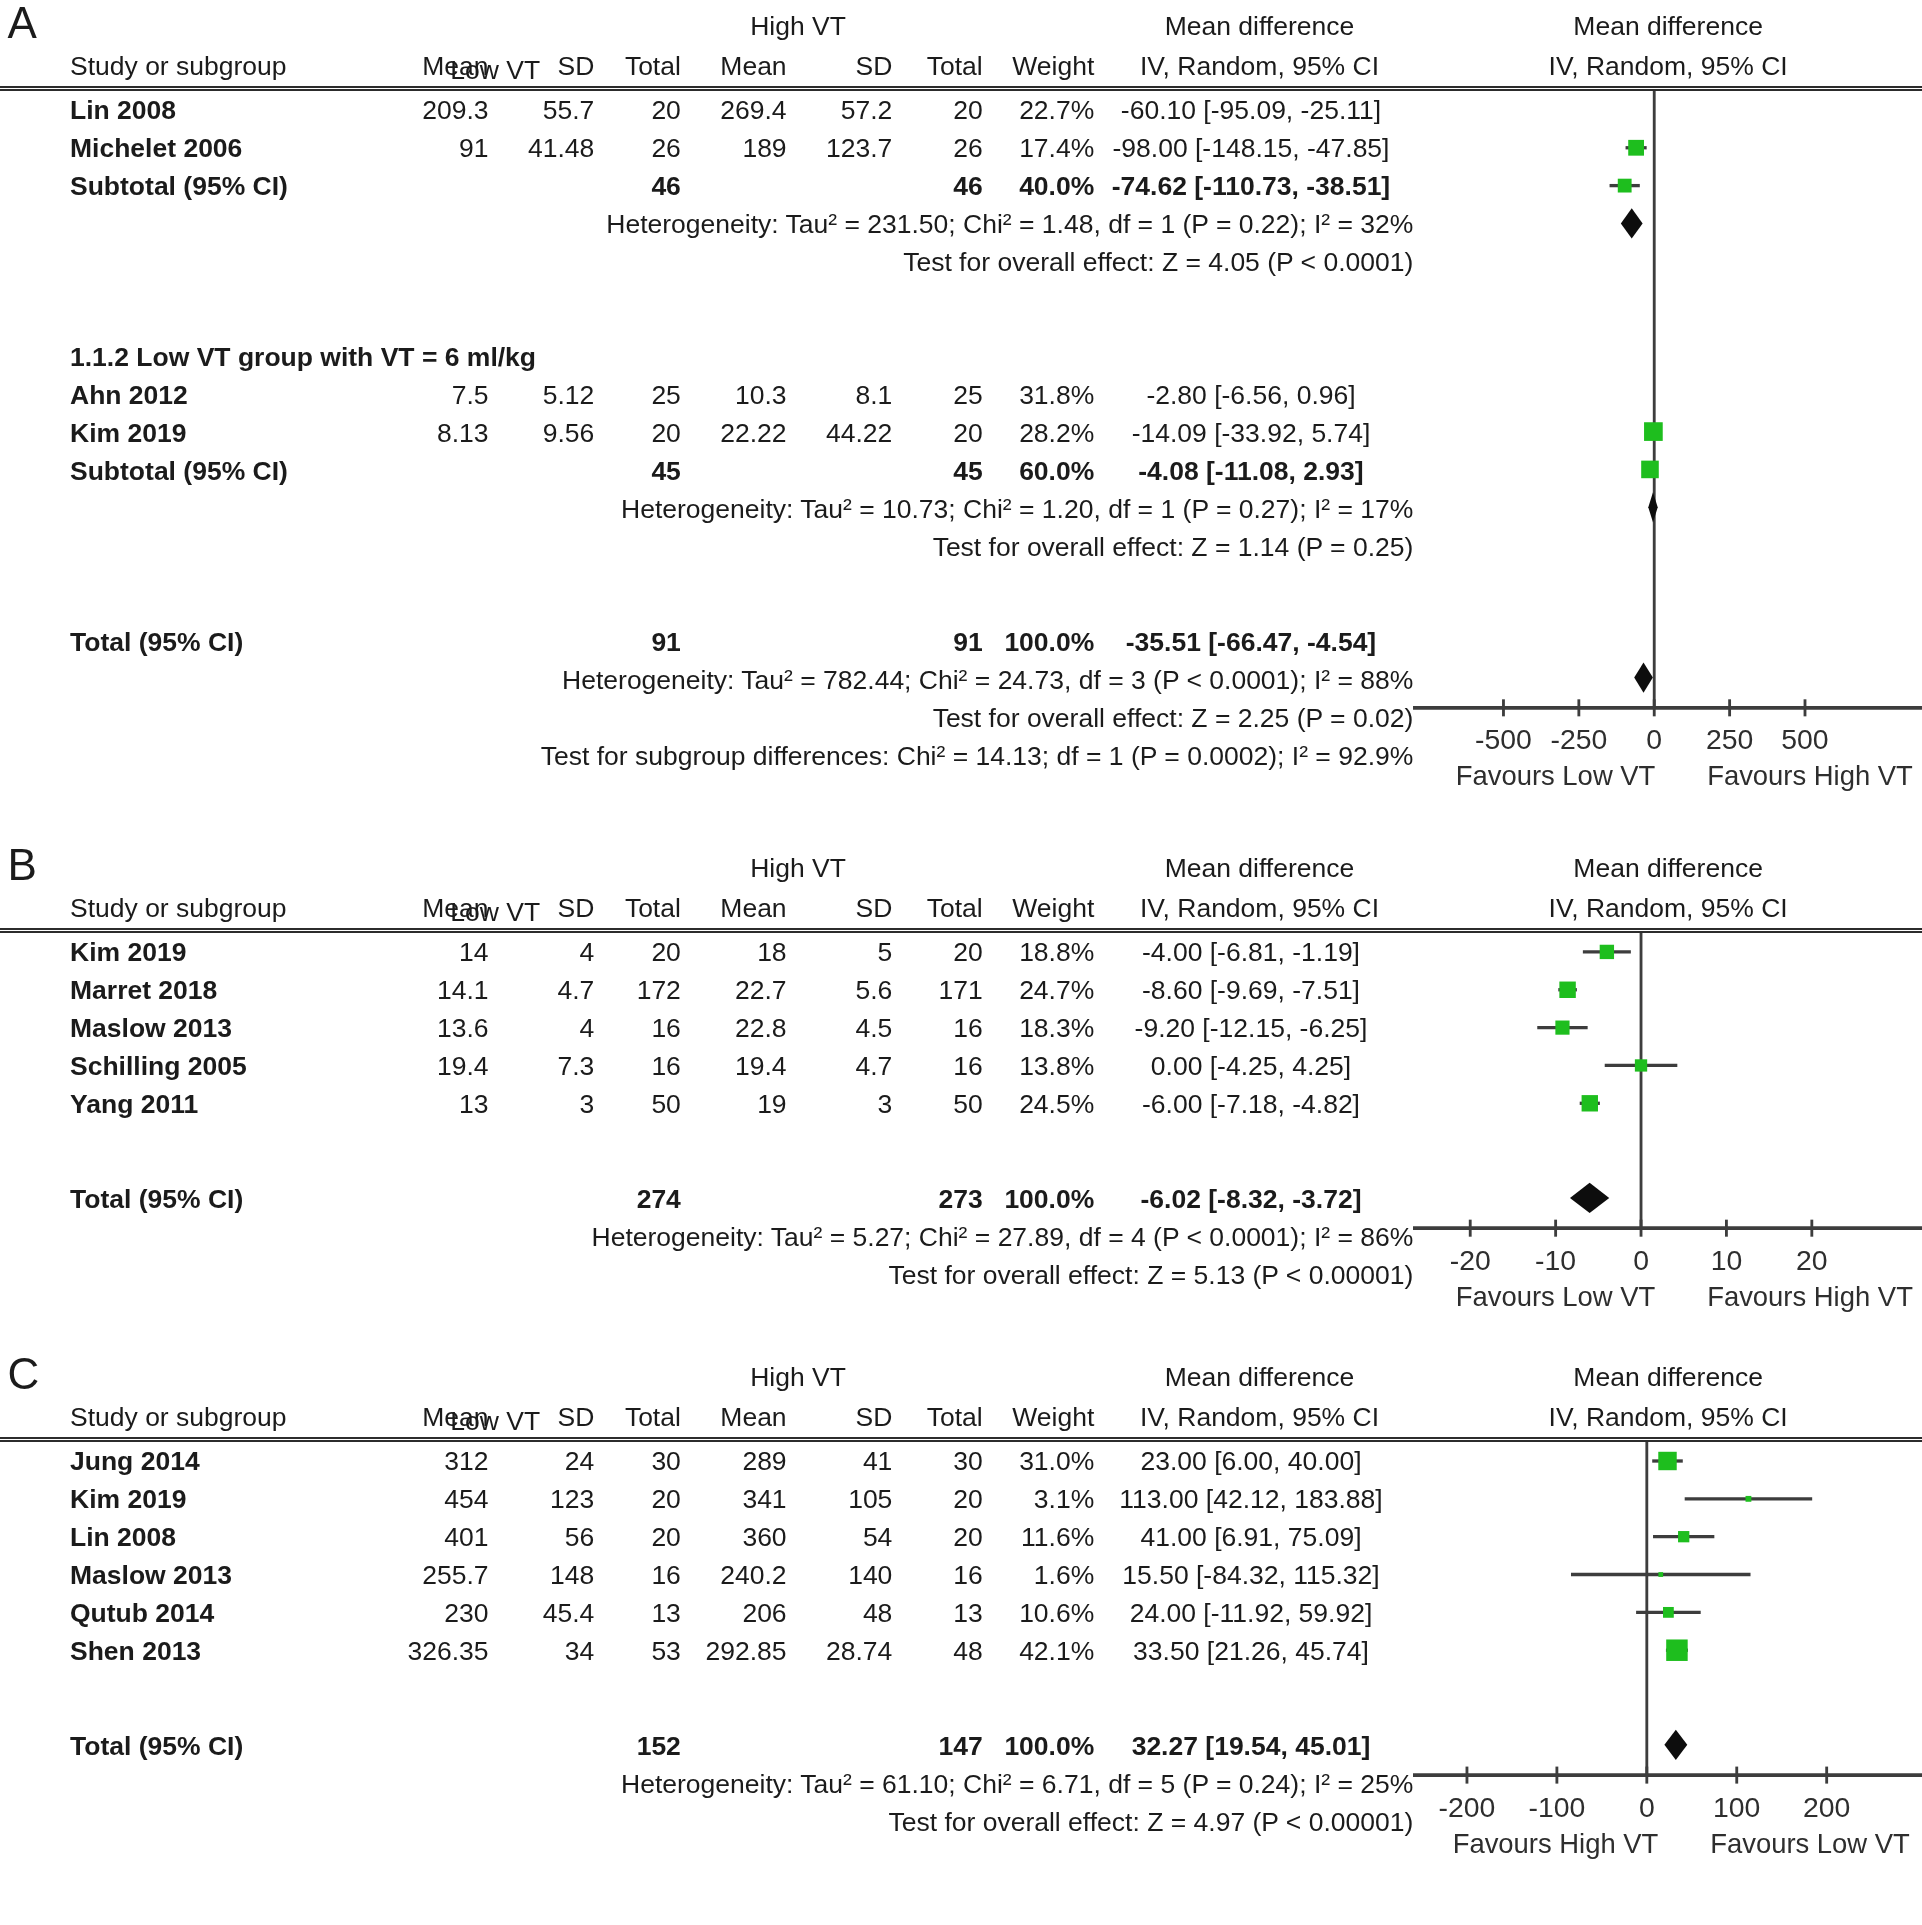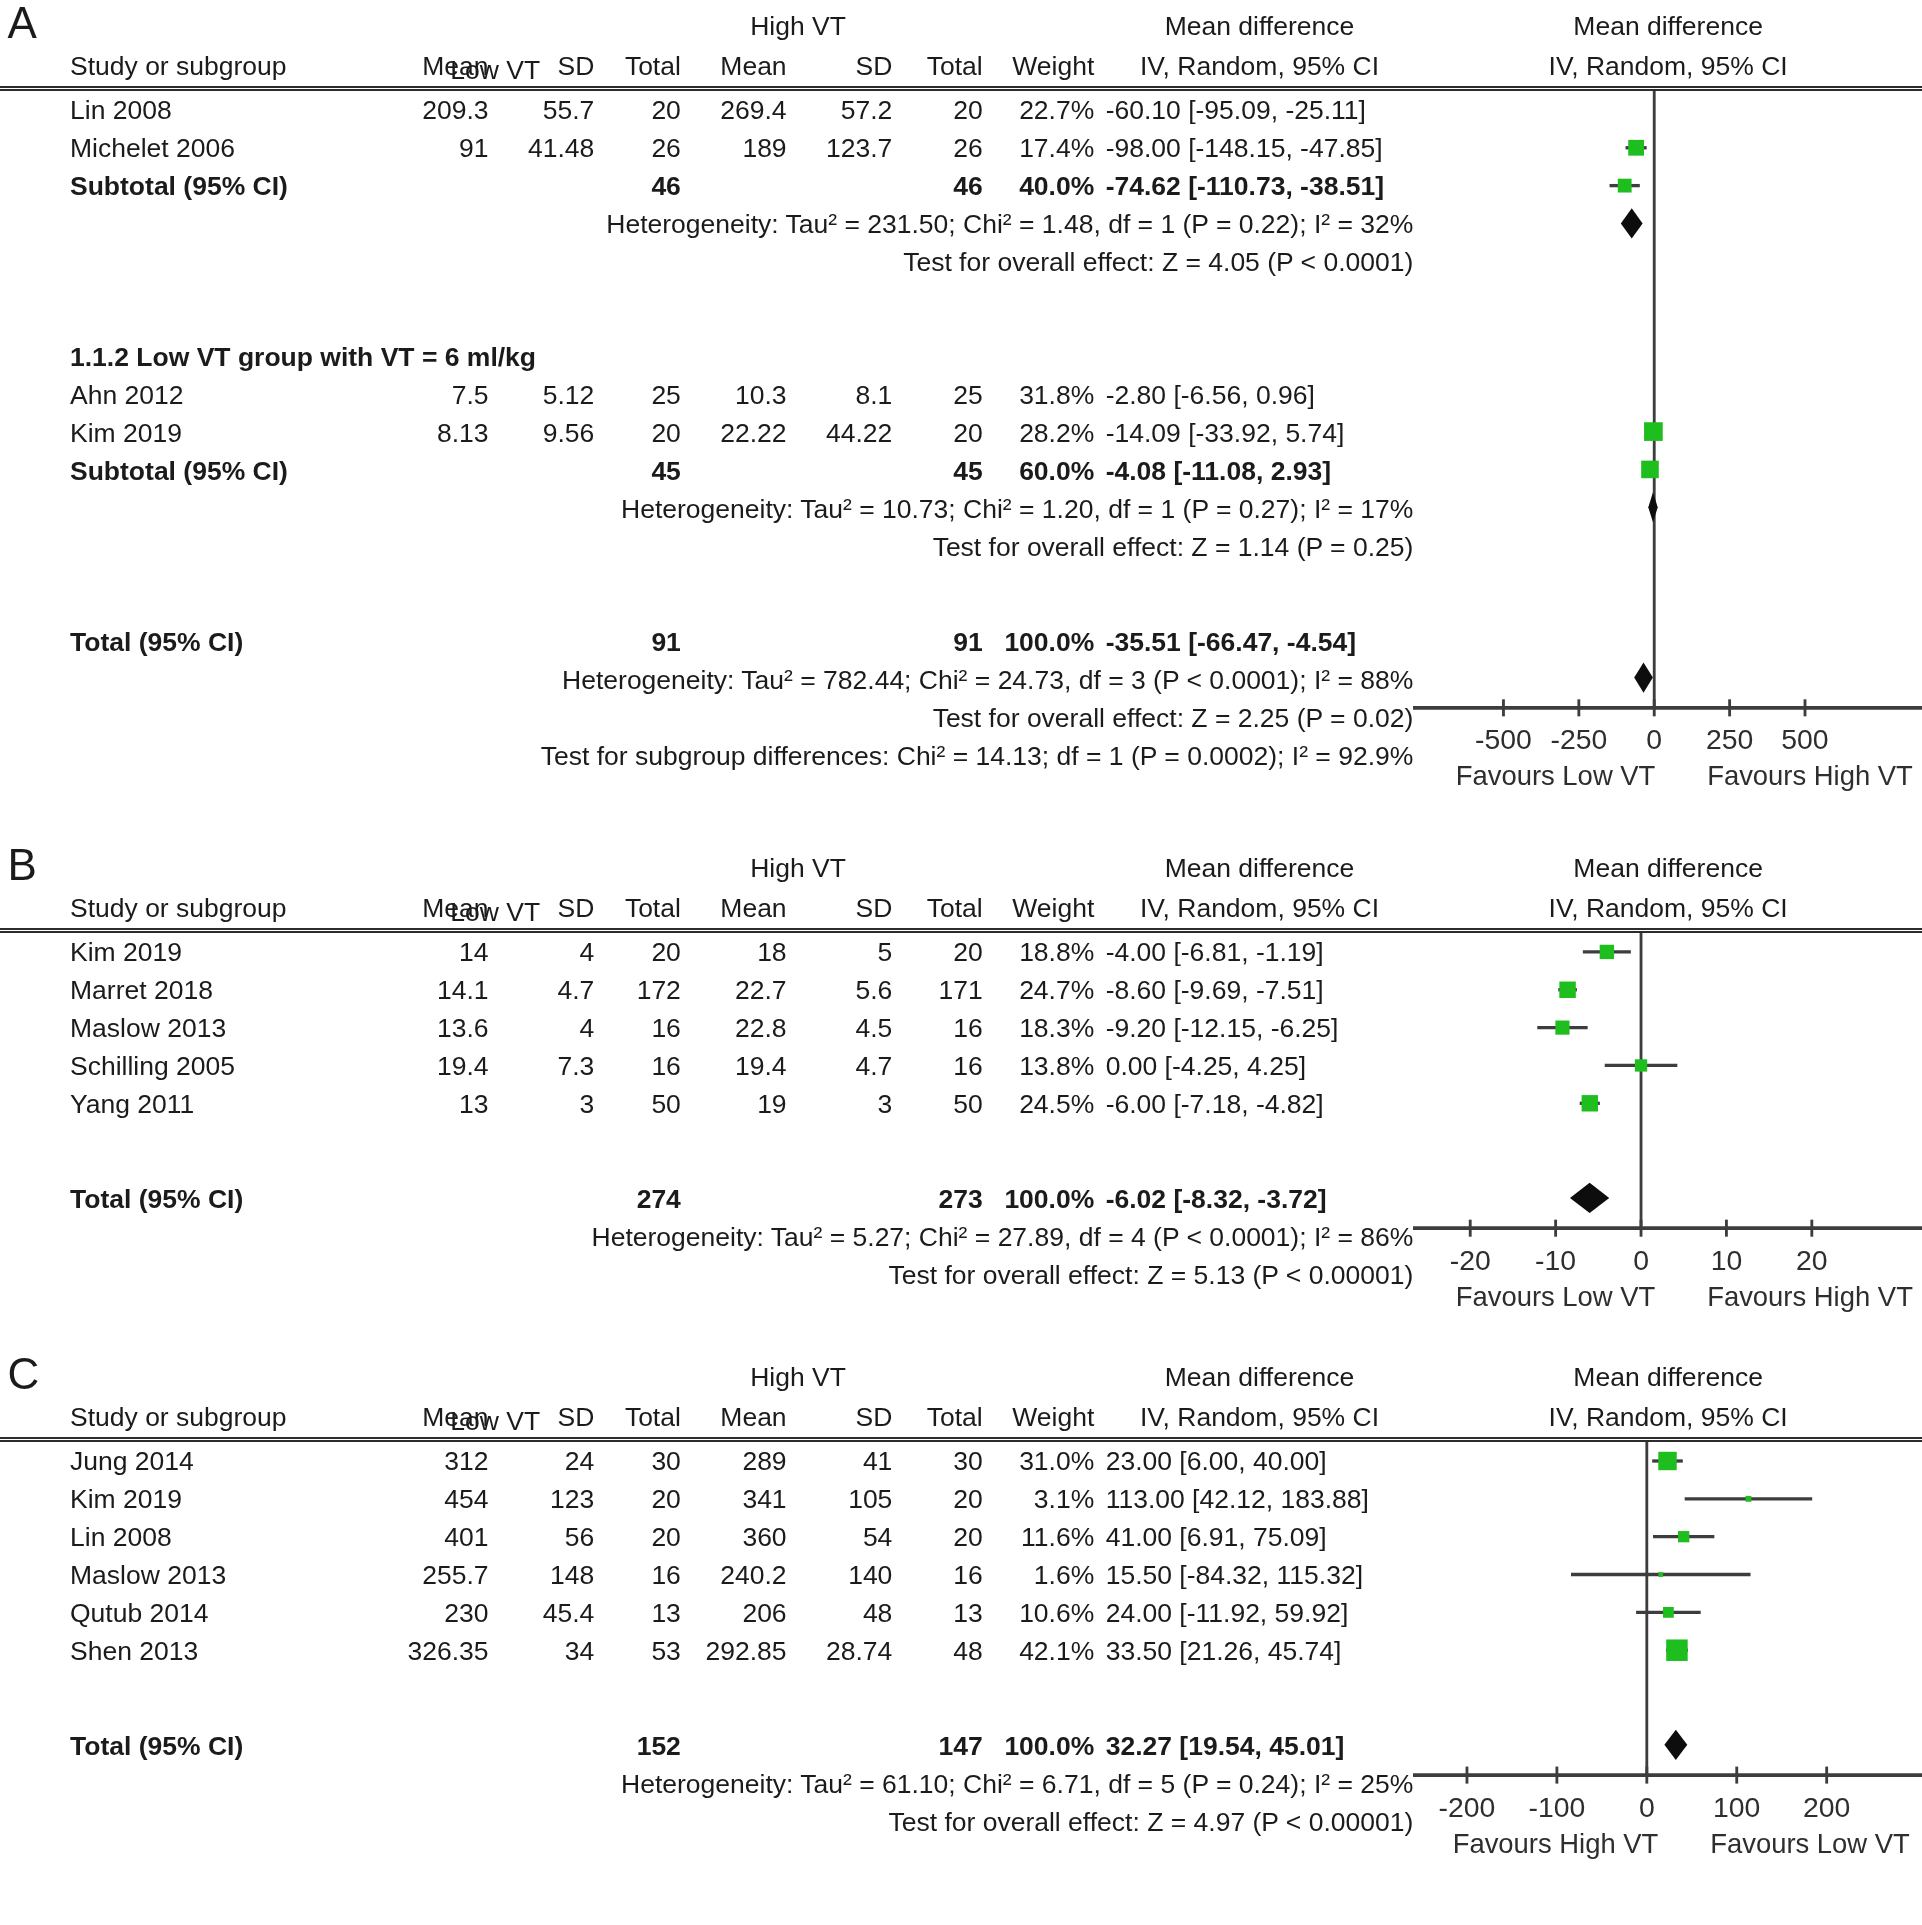--- a/index.html
+++ b/index.html
@@ -26,23 +26,23 @@
   .md-table{grid-column:9;text-align:center;white-space:nowrap;}
   .md-plot{grid-column:10;text-align:center;white-space:nowrap;}
   .h-study{grid-column:1;padding-left:70px;white-space:nowrap;}
   .h-num{text-align:right;padding-right:11.4px;white-space:nowrap;}
   .rule{border-bottom:5.7px double #2c2c2c;}
   .panel-body{position:relative;}
   .rows{}
   .row{height:38px;line-height:38px;}
   .row.gap{height:57px;}
   .cell{white-space:nowrap;}
-  .study{grid-column:1;padding-left:70px;}
+  .study{grid-column:1;padding-left:70px;font-weight:bold;}
   .num{text-align:right;padding-right:11.4px;}
-  .ci{grid-column:9;text-align:left;padding-right:17px;}
+  .ci{grid-column:9;text-align:center;padding-right:17px;}
   .wide{grid-column:1 / span 9;padding-left:70px;}
   .note-text{padding-left:44px;text-align:right;}
   .bold{font-weight:700;}
   .plot-overlay{
     position:absolute;top:0;bottom:0;left:73.5%;right:0;
   }
   .plot-overlay svg{position:absolute;top:0;left:0;}
 </style>
 </head>
 <body>

